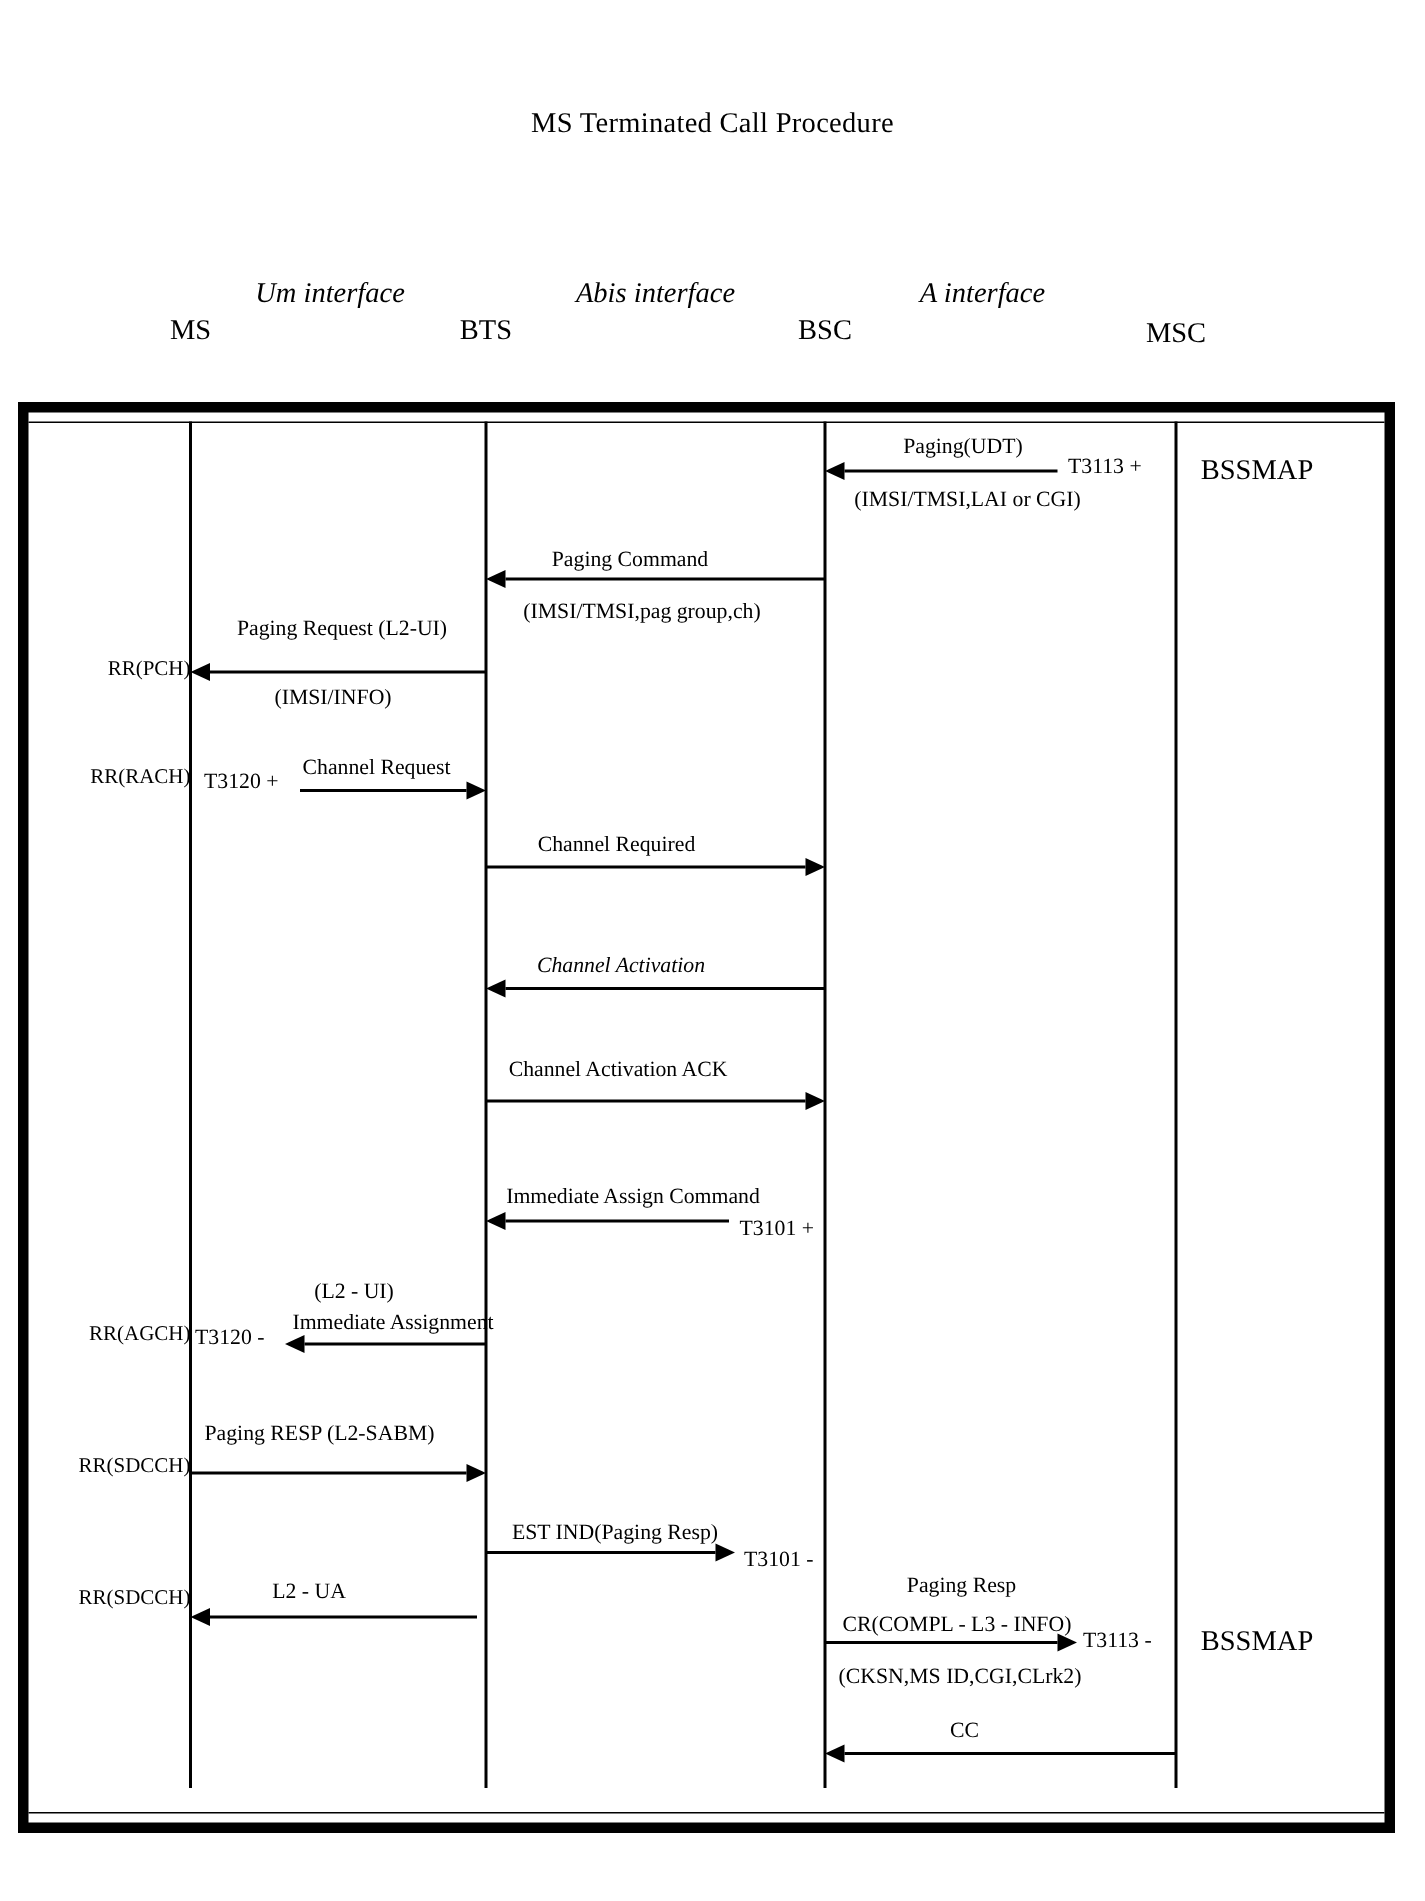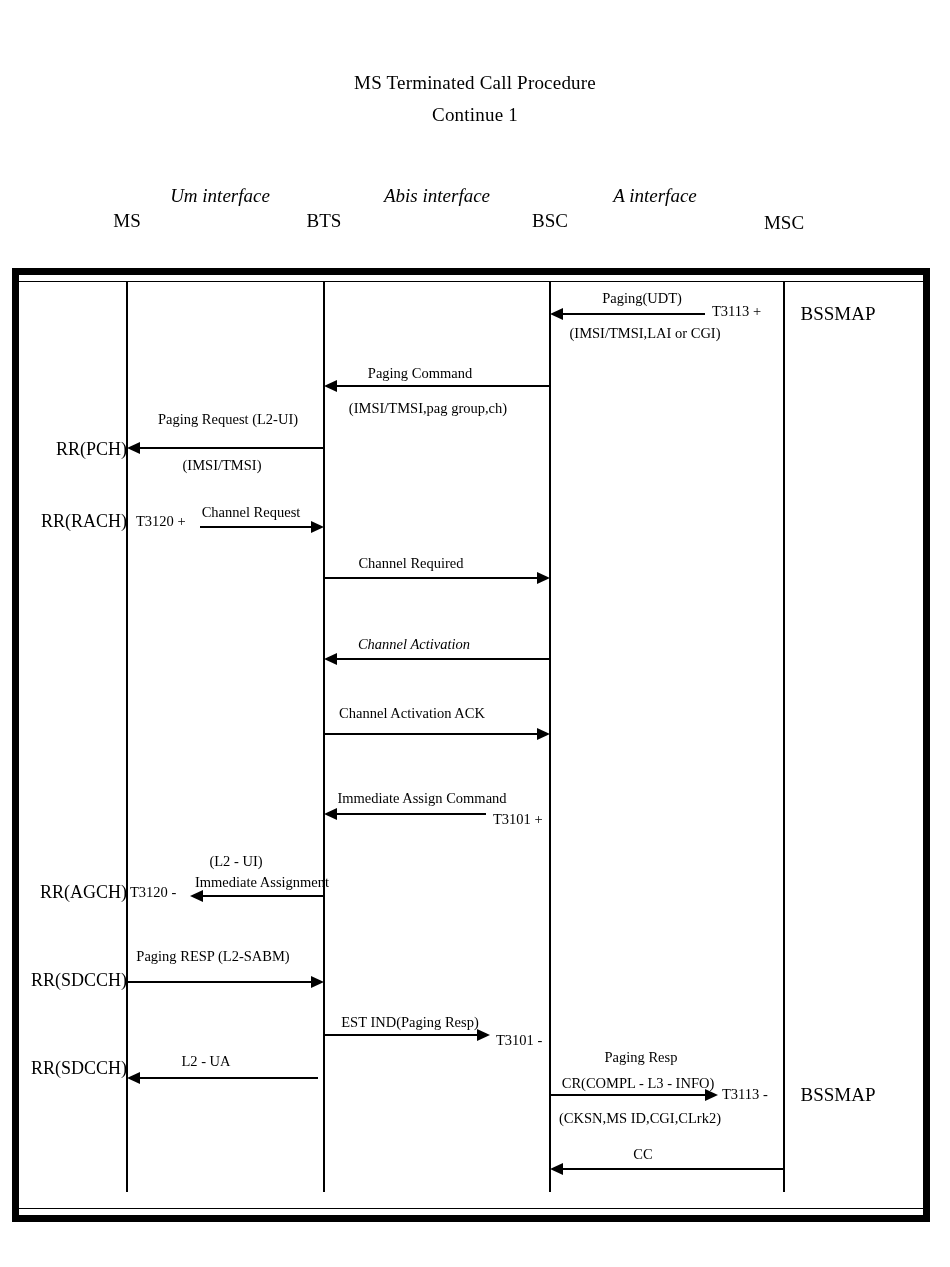--- a/index.html
+++ b/index.html
@@ -91,21 +91,21 @@
     font-size: 14.5px;
     white-space: nowrap;
     transform: translateX(-50%);
     text-align: center;
   }
   .side-label {
     font-size: 14.5px;
     white-space: nowrap;
   }
   .chan-label {
-    font-size: 18px;
+    font-size: 14px;
     white-space: nowrap;
     text-align: right;
   }
   .bssmap-label {
     font-size: 19px;
     white-space: nowrap;
     transform: translateX(-50%);
   }
 
   
@@ -127,21 +127,20 @@
     font-weight: bold;
     text-decoration: underline;
   }
 </style>
 </head>
 <body>
 
 <div id="page">
 
   <div class="abs title" id="title-main">MS Terminated Call Procedure</div>
-  <div class="abs title" id="title-sub">Continue 1</div>
 
   <div id="headers">
       <div class="abs node-label" style="left: 127px; top: 210px;">MS</div>
       <div class="abs node-label" style="left: 324px; top: 210px;">BTS</div>
       <div class="abs node-label" style="left: 550px; top: 210px;">BSC</div>
       <div class="abs node-label" style="left: 784px; top: 212px;">MSC</div>
       <div class="abs iface-label" style="left: 220px; top: 185px;">Um interface</div>
       <div class="abs iface-label" style="left: 437px; top: 185px;">Abis interface</div>
       <div class="abs iface-label" style="left: 655px; top: 185px;">A interface</div>
     </div>
@@ -181,21 +180,21 @@
       <div class="abs " style="left: 0px; top: 0px; width: 950px; height: 0px;">
         <div class="abs arrow-line" style="left: 337px; width: 213px; top: 385px;"></div>
         <div class="abs arrow-head left" style="top: 380px; left: 324px;"></div>
         <div class="abs msg-label" style="left: 420px; top: 365px;">Paging Command</div>
         <div class="abs msg-label" style="left: 428px; top: 400px;">(IMSI/TMSI,pag group,ch)</div>
       </div>
       <div class="abs " style="left: 0px; top: 0px; width: 950px; height: 0px;">
         <div class="abs arrow-line" style="left: 140px; width: 184px; top: 447px;"></div>
         <div class="abs arrow-head left" style="top: 442px; left: 127px;"></div>
         <div class="abs msg-label" style="left: 228px; top: 411px;">Paging Request (L2-UI)</div>
-        <div class="abs msg-label" style="left: 222px; top: 457px;">(IMSI/TMSI)</div>
+        <div class="abs msg-label" style="left: 222px; top: 457px;">(IMSI/INFO)</div>
       </div>
       <div class="abs " style="left: 0px; top: 0px; width: 950px; height: 0px;">
         <div class="abs arrow-line" style="left: 200px; width: 111px; top: 526px;"></div>
         <div class="abs arrow-head right" style="top: 521px; left: 311px;"></div>
         <div class="abs msg-label" style="left: 251px; top: 504px;">Channel Request</div>
         <div class="abs side-label" style="left: 136px; top: 513px;">T3120 +</div>
       </div>
       <div class="abs " style="left: 0px; top: 0px; width: 950px; height: 0px;">
         <div class="abs arrow-line" style="left: 324px; width: 213px; top: 577px;"></div>
         <div class="abs arrow-head right" style="top: 572px; left: 537px;"></div>

